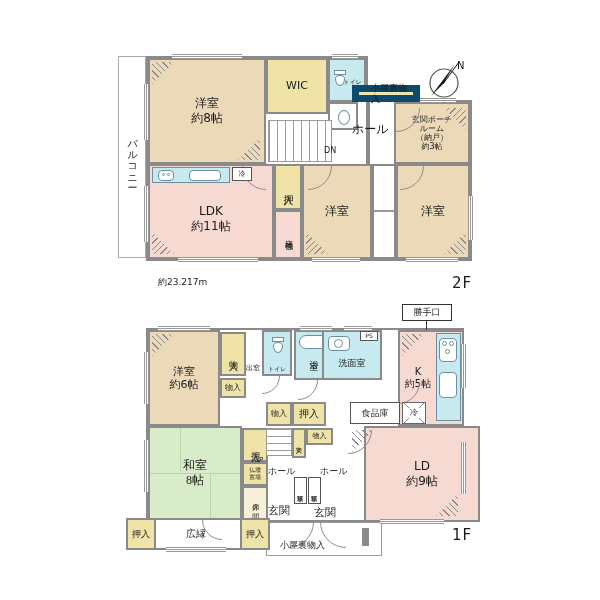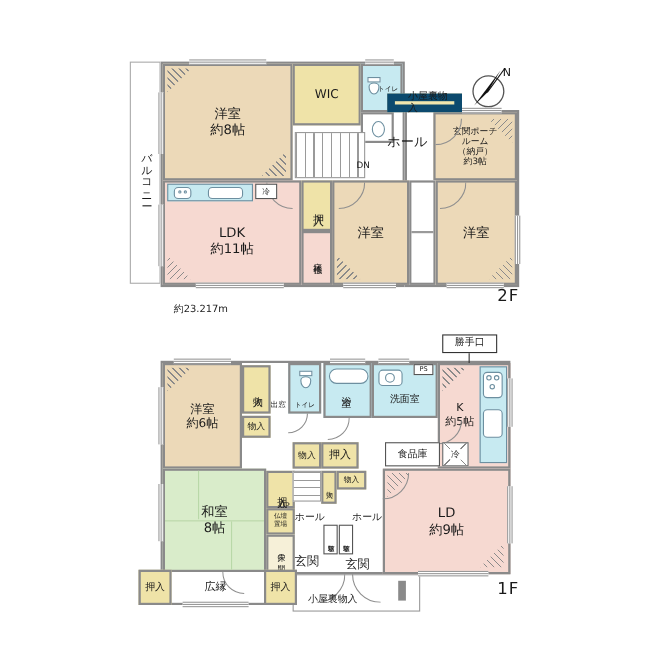--- a/index.html
+++ b/index.html
@@ -3,21 +3,21 @@
 <meta charset="utf-8">
 <style>
   * { margin:0; padding:0; box-sizing:border-box; }
   html,body { width:600px; height:600px; background:#ffffff; }
   body { position:relative; font-family:"DejaVu Sans","Liberation Sans",sans-serif; color:#1a1a1a; overflow:hidden; }
   .abs { position:absolute; }
   .outline { position:absolute; border:2.5px solid var(--c-wall,#8a8a8a); background:#fff; z-index:0; }
   .room { position:absolute; border:2px solid var(--c-wall,#8a8a8a); display:flex; align-items:center; justify-content:center; text-align:center; z-index:1; }
   .c-western { background:var(--c-western,#ecd9b8); }
   .c-pink    { background:var(--c-pink,#f6d9d1); }
-  .c-green   { background:var(--c-green,#d9ecca); }
+  .c-green   { background:var(--c-green,#d9ecca);font-family:Liberation Serif, serif; }
   .c-closet  { background:var(--c-closet,#efe3a8); }
   .c-wet     { background:var(--c-wet,#c7eaf1); }
   .c-cream   { background:#f6f0d8; }
   .lbl { white-space:pre-line; line-height:1.22; color:#1a1a1a; z-index:7; }
   .vt { writing-mode:vertical-rl; text-orientation:upright; letter-spacing:1px; }
   .f15{font-size:15px}.f12{font-size:12px}.f11{font-size:11px}.f10{font-size:10px}
   .f9{font-size:9px}.f8{font-size:8px}.f7{font-size:7px}.f6{font-size:6px}
   .tagbox { position:absolute; background:var(--c-tag,#f0e6ae); border:7px solid #0c4a6e; display:flex; align-items:center; justify-content:flex-end; z-index:6;padding-left:12px; }
   .whitebox { position:absolute; background:#fff; border:1.2px solid #555; display:flex; align-items:center; justify-content:center; z-index:6; }
   .stairs-h { position:absolute; background:repeating-linear-gradient(90deg,#9a9a9a 0 1px,transparent 1px 8px); border:1px solid #9a9a9a; background-color:#fff; z-index:2; }
@@ -121,21 +121,21 @@
   <span class="lbl f12">洋室</span>
 </div>
 
 <svg class="abs" style="left:424px;top:56px;z-index:6" width="46" height="46">
   <circle cx="20" cy="27" r="14" fill="none" stroke="#555" stroke-width="1.2"></circle>
   <polygon points="7,40 31,8 19,28" fill="#111"></polygon>
   <line x1="19" y1="28" x2="35" y2="6" stroke="#111" stroke-width="1"></line>
   <text x="33" y="13" font-size="10" fill="#111">N</text>
 </svg>
 
-<span class="lbl f15 abs" style="left:452px;top:260px;letter-spacing:1px">2F</span>
+<span class="lbl f15 abs" style="left:452px;top:274px;letter-spacing:1px">2F</span>
 <span class="lbl f9 abs" style="left:158px;top:277px">約23.217m</span>
 
 <div class="winh" style="left:172px;top:54px;width:70px"></div>
 <div class="winh" style="left:332px;top:54px;width:26px"></div>
 <div class="winv" style="left:144px;top:84px;height:56px"></div>
 <div class="winv" style="left:144px;top:186px;height:56px"></div>
 <div class="winh" style="left:178px;top:257px;width:80px"></div>
 <div class="winh" style="left:312px;top:257px;width:48px"></div>
 <div class="winh" style="left:406px;top:257px;width:52px"></div>
 <div class="winv" style="left:468px;top:196px;height:44px"></div>
@@ -173,21 +173,21 @@
       <span class="bowl"></span>
     </span>
   <span class="lbl f6" style="position:absolute;left:4px;bottom:2px">トイレ</span>
 </div>
 
 <div class="room c-wet" style="left:294px;top:330px;width:44px;height:50px">
   <span class="tub" style="left:3px;top:3px;width:36px;height:14px"></span>
   <span class="lbl vt f9" style="position:absolute;left:12px;top:21px">浴室</span>
 </div>
 
-<div class="room c-wet" style="left:338px;top:330px;width:60px;height:50px">
+<div class="room c-wet" style="left:322px;top:330px;width:60px;height:50px">
   <span class="fix" style="left:4px;top:4px;width:22px;height:15px"></span>
   <span class="dot" style="left:10px;top:7px;width:9px;height:9px"></span>
   <span class="lbl f9" style="padding-top:16px">洗面室</span>
   <span class="whitebox" style="right:2px;top:-1px;width:18px;height:10px;border-width:1px">
       <span class="lbl f6">PS</span>
     </span>
 </div>
 
 <div class="room c-pink" style="left:398px;top:330px;width:66px;height:96px">
   <span class="lbl f10" style="padding-right:26px">K
@@ -251,21 +251,21 @@
 <span class="lbl f9 abs" style="left:320px;top:466px">ホール</span>
 <div class="whitebox" style="left:294px;top:477px;width:13px;height:27px;border-width:1px">
   <span class="lbl vt f6" style="letter-spacing:0">下駄箱</span>
 </div>
 <div class="whitebox" style="left:308px;top:477px;width:13px;height:27px;border-width:1px">
   <span class="lbl vt f6" style="letter-spacing:0">下駄箱</span>
 </div>
 <span class="lbl f11 abs" style="left:268px;top:504px">玄関</span>
 <span class="lbl f11 abs" style="left:314px;top:506px">玄関</span>
 
-<div class="room c-pink" style="left:348px;top:426px;width:116px;height:96px">
+<div class="room c-pink" style="left:364px;top:426px;width:116px;height:96px">
   <span class="lbl f12">LD
 約9帖</span>
 </div>
 
 <div class="room c-closet" style="left:126px;top:518px;width:30px;height:32px">
   <span class="lbl f9">押入</span>
 </div>
 <span class="lbl f10 abs" style="left:186px;top:528px">広縁</span>
 <div class="room c-closet" style="left:240px;top:518px;width:30px;height:32px">
   <span class="lbl f9">押入</span>

